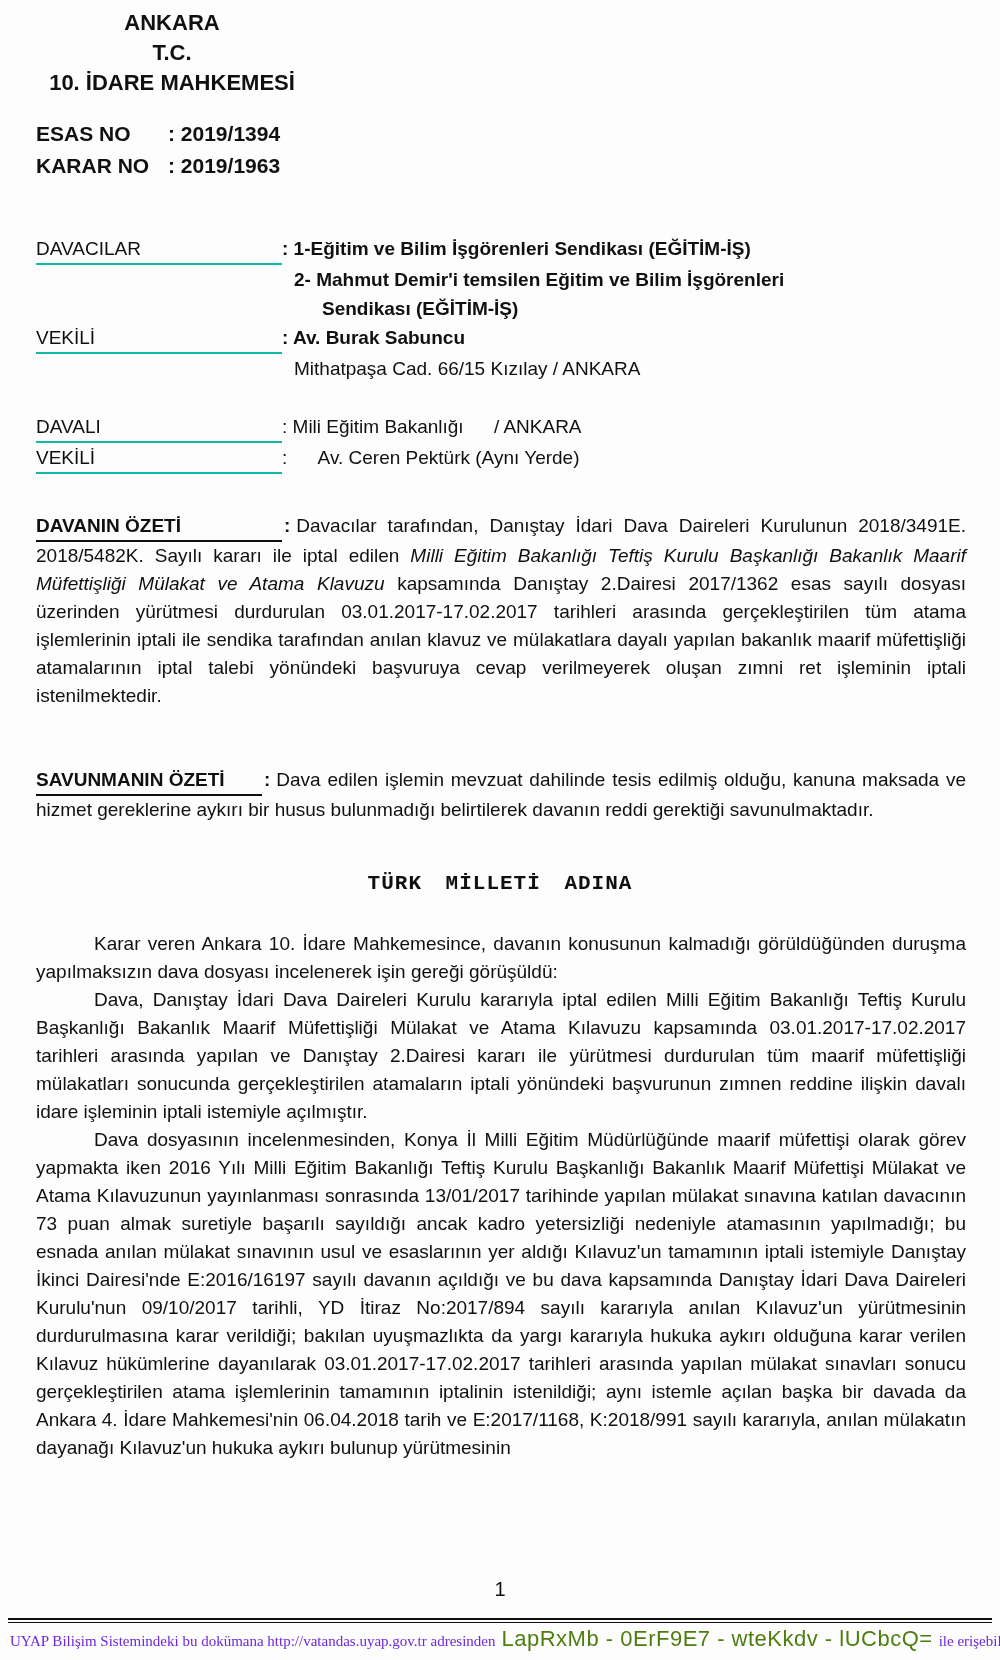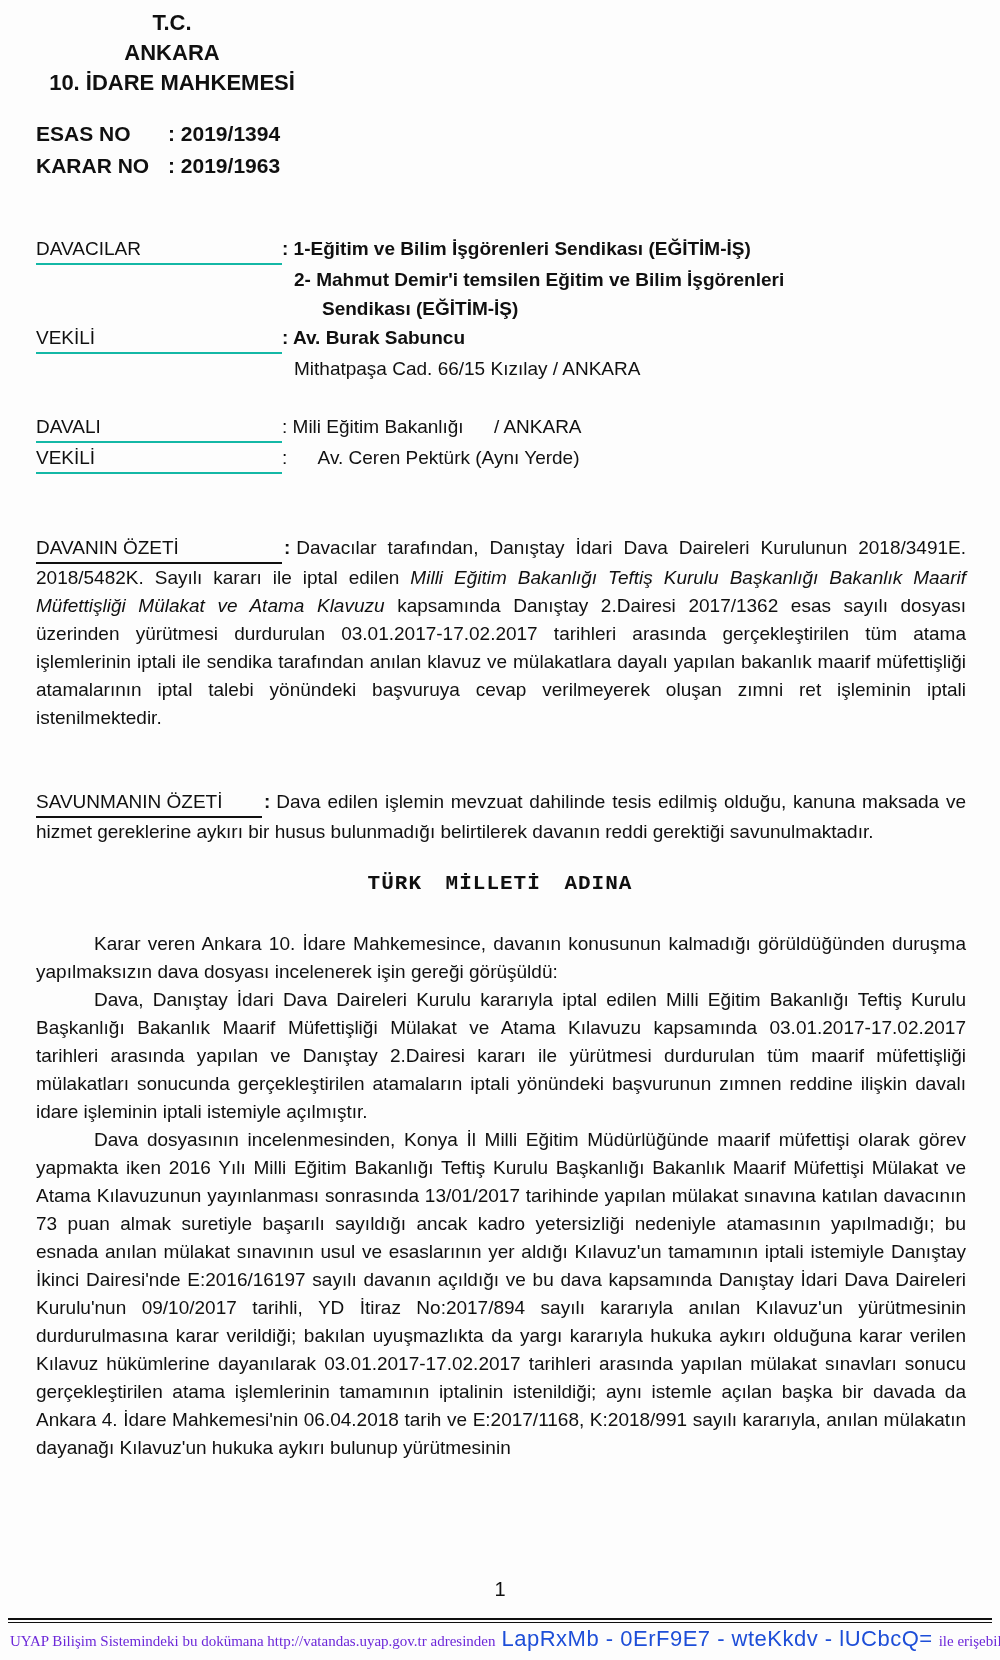--- a/index.html
+++ b/index.html
@@ -45,23 +45,22 @@
   .seg-bold{font-weight:normal;}
   
   .para{
     position:absolute; left:36px; right:34px;
     font-size:19px; line-height:28px; text-align:justify;
   }
   .dava-ozeti{top:512px;}
   .savunma-ozeti{top:766px;}
   .label-inline{
     display:inline-block; width:246px;
-    font-weight:normal;
+    font-weight:bold;
     border-bottom:2px solid #101010;
-    margin-top:22px;
   }
   .label-inline.narrow{width:226px;}
   .colon-b{font-weight:bold; padding:0 6px 0 2px;}
   .it{font-style:italic;}
   
   .main-heading{
     position:absolute; top:872px; left:0; width:100%;
     text-align:center; font-weight:bold; font-size:21px;
     letter-spacing:1px; word-spacing:10px;font-family:Liberation Mono, monospace;
   }
@@ -84,31 +83,31 @@
     position:absolute; top:1626px; left:10px; right:8px;
     display:flex; align-items:baseline; justify-content:space-between;
     white-space:nowrap;
   }
   .footer-small{
     font-family:"Liberation Serif", serif;
     font-size:15px; color:#6d28d9;
   }
   .footer-code{
     font-family:"Liberation Sans", sans-serif;
-    font-size:22px; letter-spacing:0.5px; color:#1d4ed8; padding:0 6px;
+    font-size:22px; letter-spacing:0.5px; color:#4d7c0f; padding:0 6px;
   }
 </style>
 </head>
 <body>
 
 <div class="page">
 
   <div class="court-header">
+    <div>ANKARA</div>
     <div>T.C.</div>
-    <div>ANKARA</div>
     <div>10. İDARE MAHKEMESİ</div>
   </div>
 
   <div class="case-block">
     <div class="case-row">
       <span class="case-label">ESAS NO</span>
       <span>: 2019/1394</span>
     </div>
     <div class="case-row">
       <span class="case-label">KARAR NO</span>

